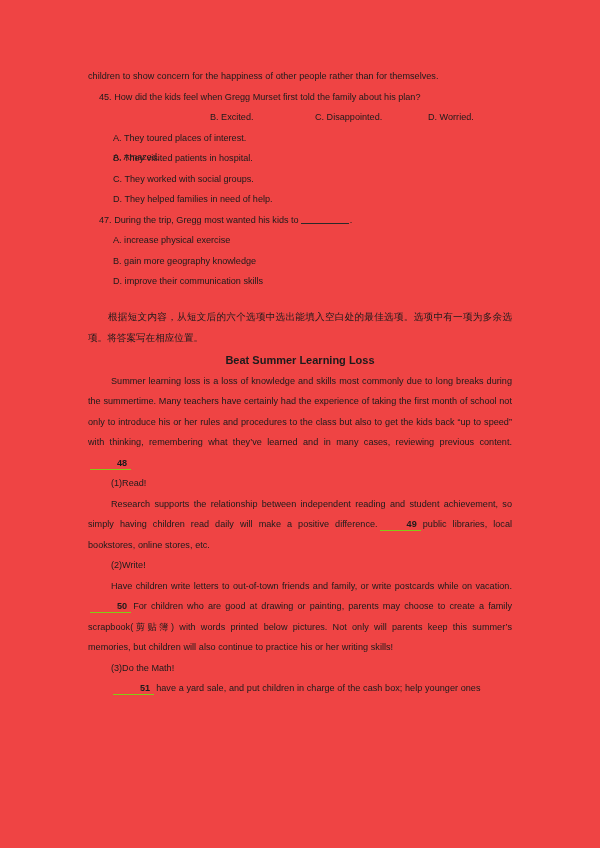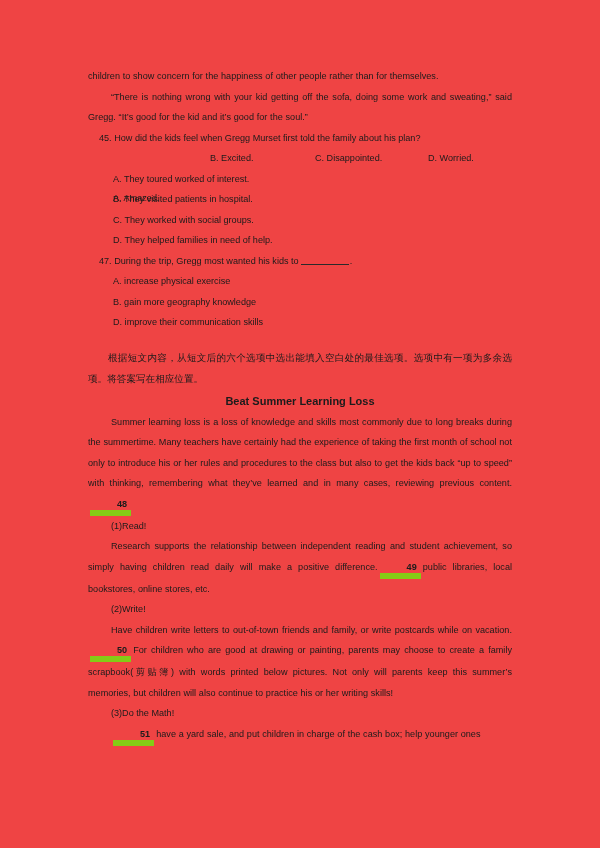--- a/index.html
+++ b/index.html
@@ -100,21 +100,21 @@
     font-size: 9.1px;
     line-height: 20.5px;
     margin: 0;
     padding-left: 23px;
   }
   .spacer-14 { height: 14px; }
 
   
   .blank {
     display: inline-block;
-    border-bottom: 6px solid #84cc16;
+    border-bottom: 1px solid #84cc16;
     text-align: right;
     font-weight: bold;
     font-size: 9.1px;
     line-height: 12px;
     min-width: 30px;
     padding: 0 4px;
     margin: 0 2px;
     vertical-align: baseline;
   }
   .blank-long {
@@ -129,31 +129,30 @@
     font-size: 9.2px;
   }
 </style>
 </head>
 <body>
 
 <div class="page">
   <div class="content">
 
     <p class="para noindent">children to show concern for the happiness of other people rather than for themselves.</p>
-    <p class="para indent">“There is nothing wrong with your kid getting off the sofa, doing some work and sweating,” said Gregg. “It’s good for the kid and it’s good for the soul.”</p>
 
     <p class="q-stem">45. How did the kids feel when Gregg Murset first told the family about his plan?</p>
     <div class="opt-row">
       <span class="opt-a">A. Amazed.</span>
       <span class="opt-b">B. Excited.</span>
       <span class="opt-c">C. Disappointed.</span>
       <span class="opt-d">D. Worried.</span>
     </div>
 
-    <p class="q-opt">A. They toured worked of interest.</p>
+    <p class="q-opt">A. They toured places of interest.</p>
     <p class="q-opt">B. They visited patients in hospital.</p>
     <p class="q-opt">C. They worked with social groups.</p>
     <p class="q-opt">D. They helped families in need of help.</p>
 
     <p class="q-stem"><span>47. During the trip, Gregg most wanted his kids to</span><span class="blank-long"></span><span>.</span></p>
     <p class="q-opt">A. increase physical exercise</p>
     <p class="q-opt">B. gain more geography knowledge</p>
     <p class="q-opt">D. improve their communication skills</p>
 
     <div class="spacer-14"></div>

